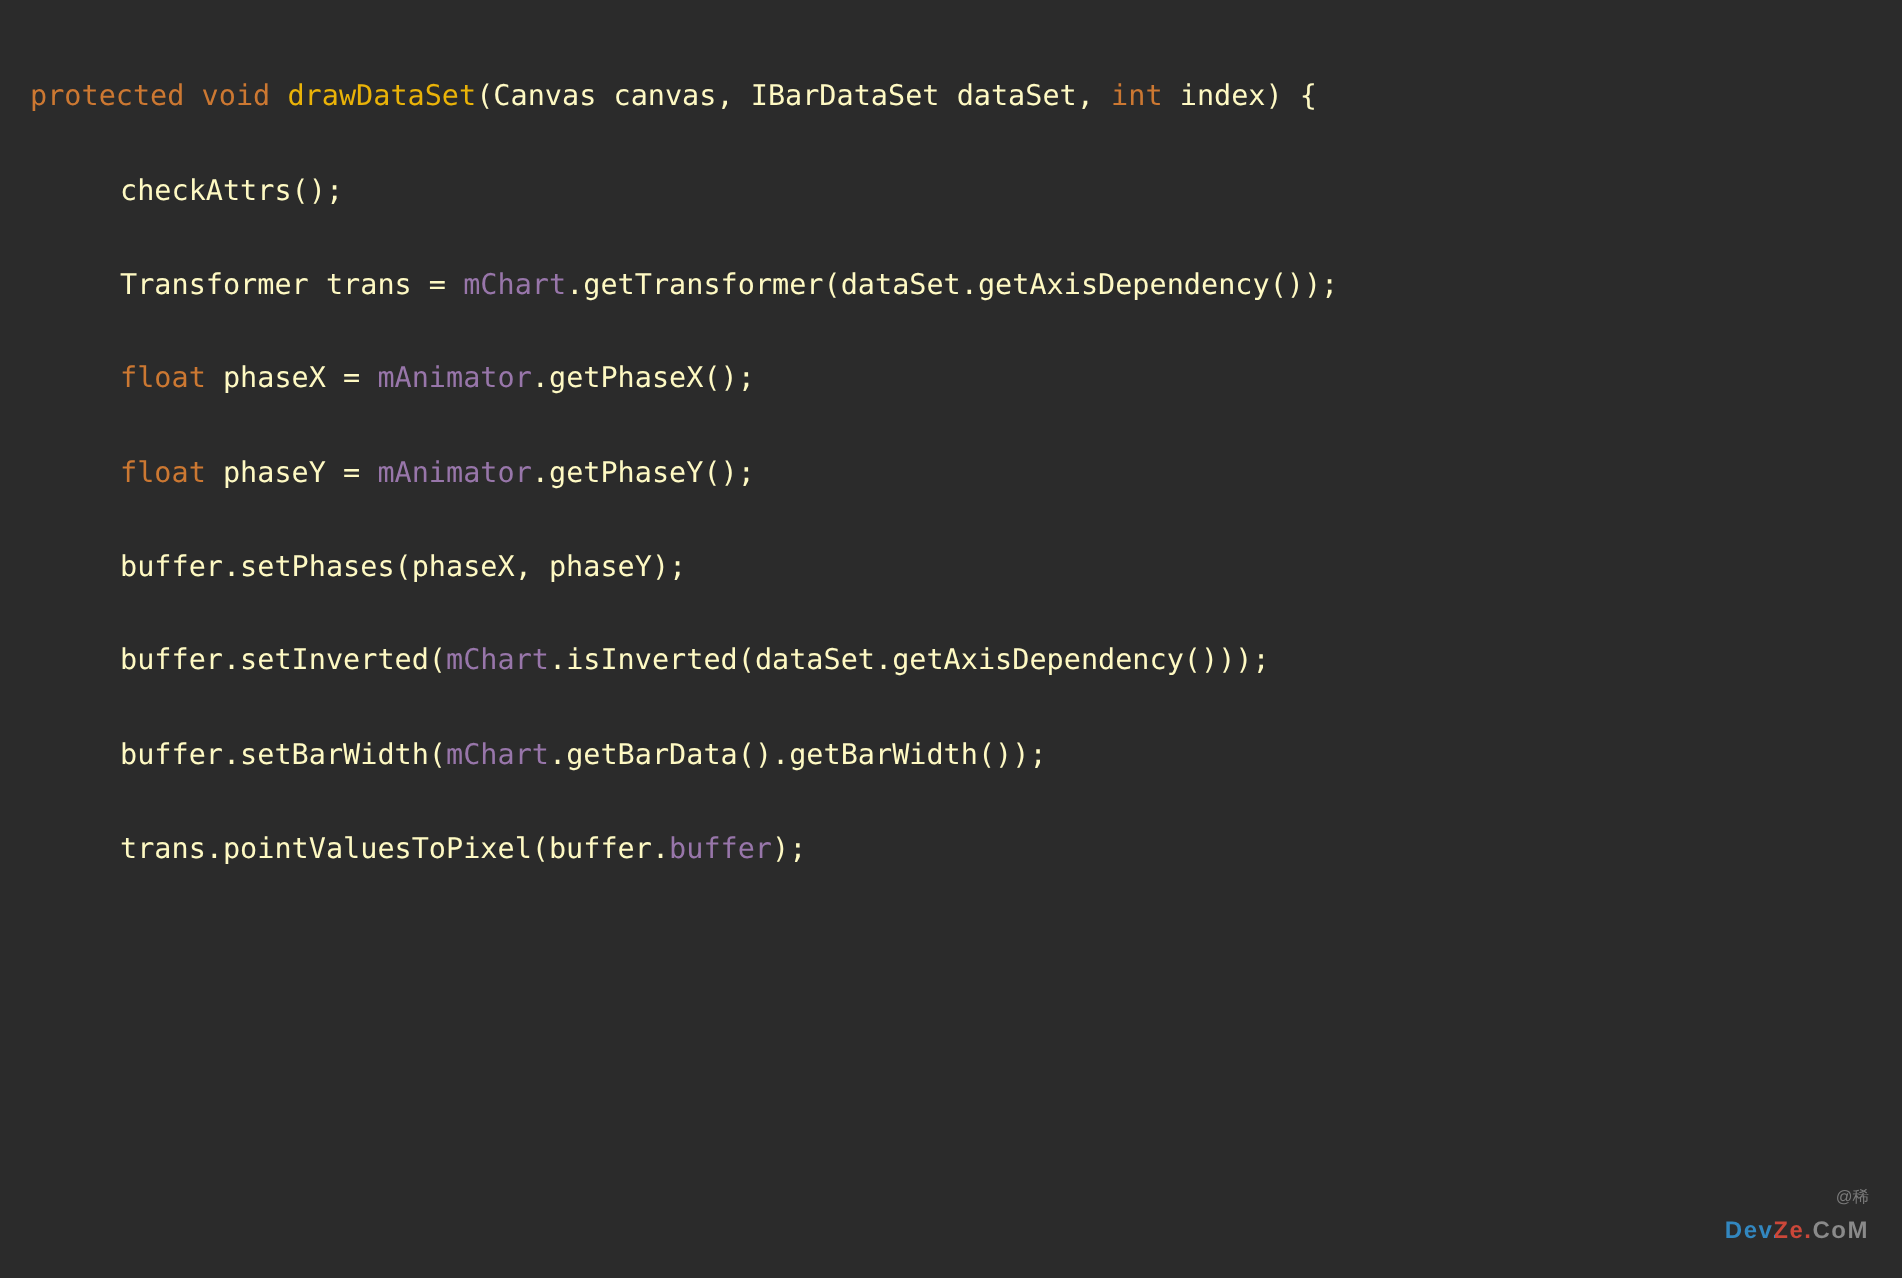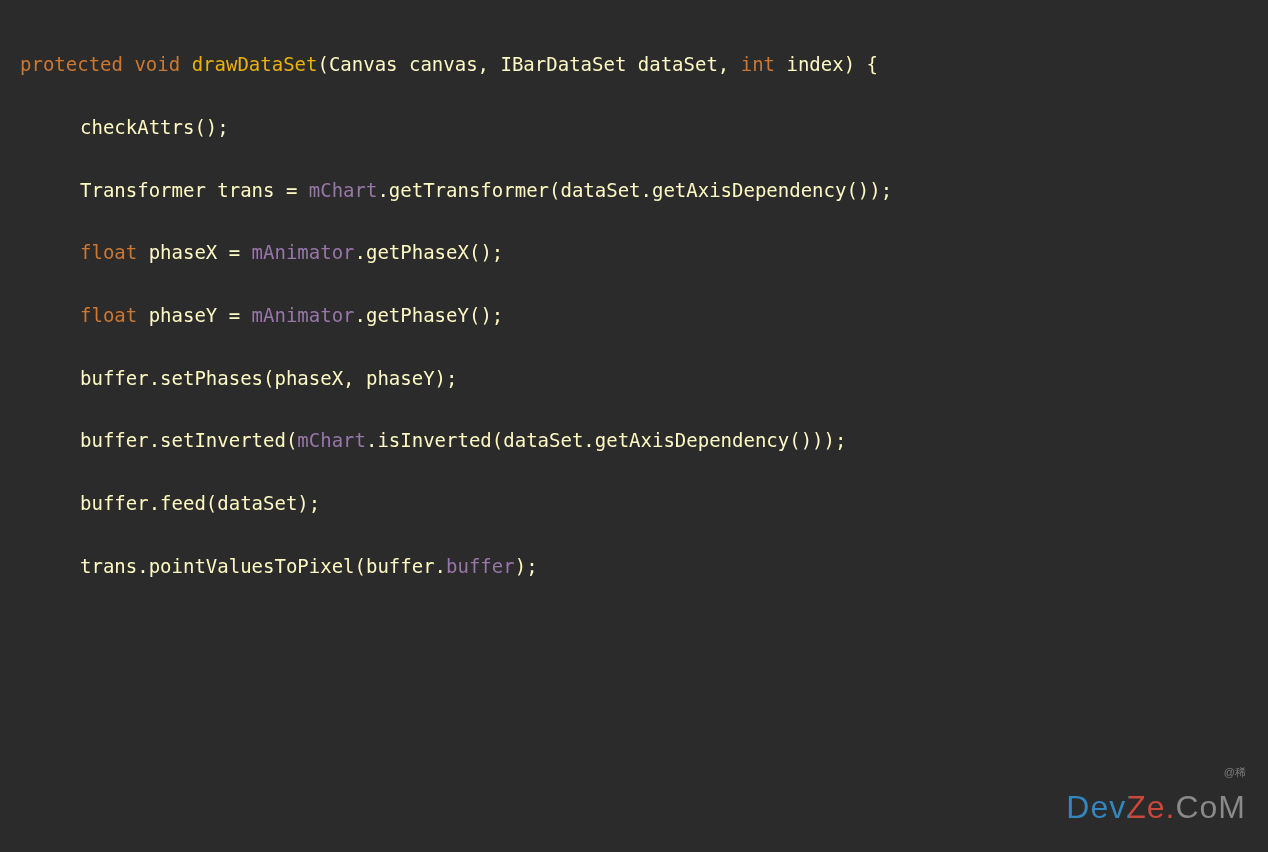--- a/index.html
+++ b/index.html
@@ -39,42 +39,42 @@
     right: 22px;
     opacity: 0.85;
     font-family: sans-serif;
   }
   .watermark .small-text {
     font-size: 11px;
     color: #888;
     text-align: right;
   }
   .watermark .logo-text {
-    font-size: 32px;
-    font-weight: normal;
+    font-size: 16px;
+    font-weight: bold;
     background: linear-gradient(to right, #3498db 0%, #3498db 35%, #e74c3c 35%, #e74c3c 60%, #9b9b9b 60%, #9b9b9b 100%);
     -webkit-background-clip: text;
     background-clip: text;
     color: transparent;
     letter-spacing: 1px;
     text-align: right;
   }
 </style>
 </head>
 <body>
 
 <div class="code-container">
 <span class="line"><span class="kw">protected</span> <span class="kw">void</span> <span class="method-decl">drawDataSet</span><span class="plain">(Canvas canvas, IBarDataSet dataSet, </span><span class="kw">int</span><span class="plain"> index) {</span></span>
 <span class="line indent-1"><span class="plain">checkAttrs();</span></span>
 <span class="line indent-1"><span class="plain">Transformer trans = </span><span class="field">mChart</span><span class="plain">.getTransformer(dataSet.getAxisDependency());</span></span>
 <span class="line indent-1"><span class="kw">float</span><span class="plain"> phaseX = </span><span class="field">mAnimator</span><span class="plain">.getPhaseX();</span></span>
 <span class="line indent-1"><span class="kw">float</span><span class="plain"> phaseY = </span><span class="field">mAnimator</span><span class="plain">.getPhaseY();</span></span>
 <span class="line indent-1"><span class="plain">buffer.setPhases(phaseX, phaseY);</span></span>
 <span class="line indent-1"><span class="plain">buffer.setInverted(</span><span class="field">mChart</span><span class="plain">.isInverted(dataSet.getAxisDependency()));</span></span>
-<span class="line indent-1"><span class="plain">buffer.feed(dataSet);</span></span>
+<span class="line indent-1"><span class="plain">buffer.setBarWidth(</span><span class="field">mChart</span><span class="plain">.getBarData().getBarWidth());</span></span>
 <span class="line indent-1"><span class="plain">trans.pointValuesToPixel(buffer.</span><span class="field">buffer</span><span class="plain">);</span></span>
 
 
 
 
 
 
 
 </div>
 

